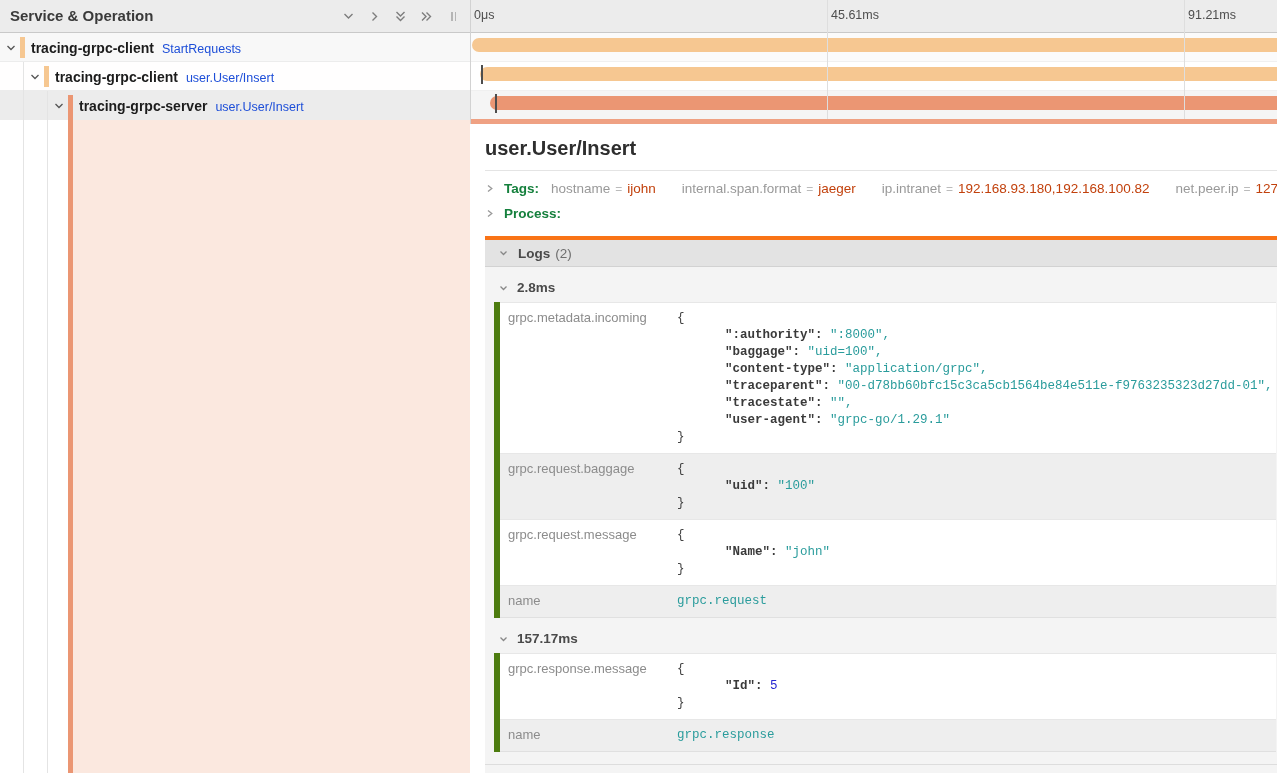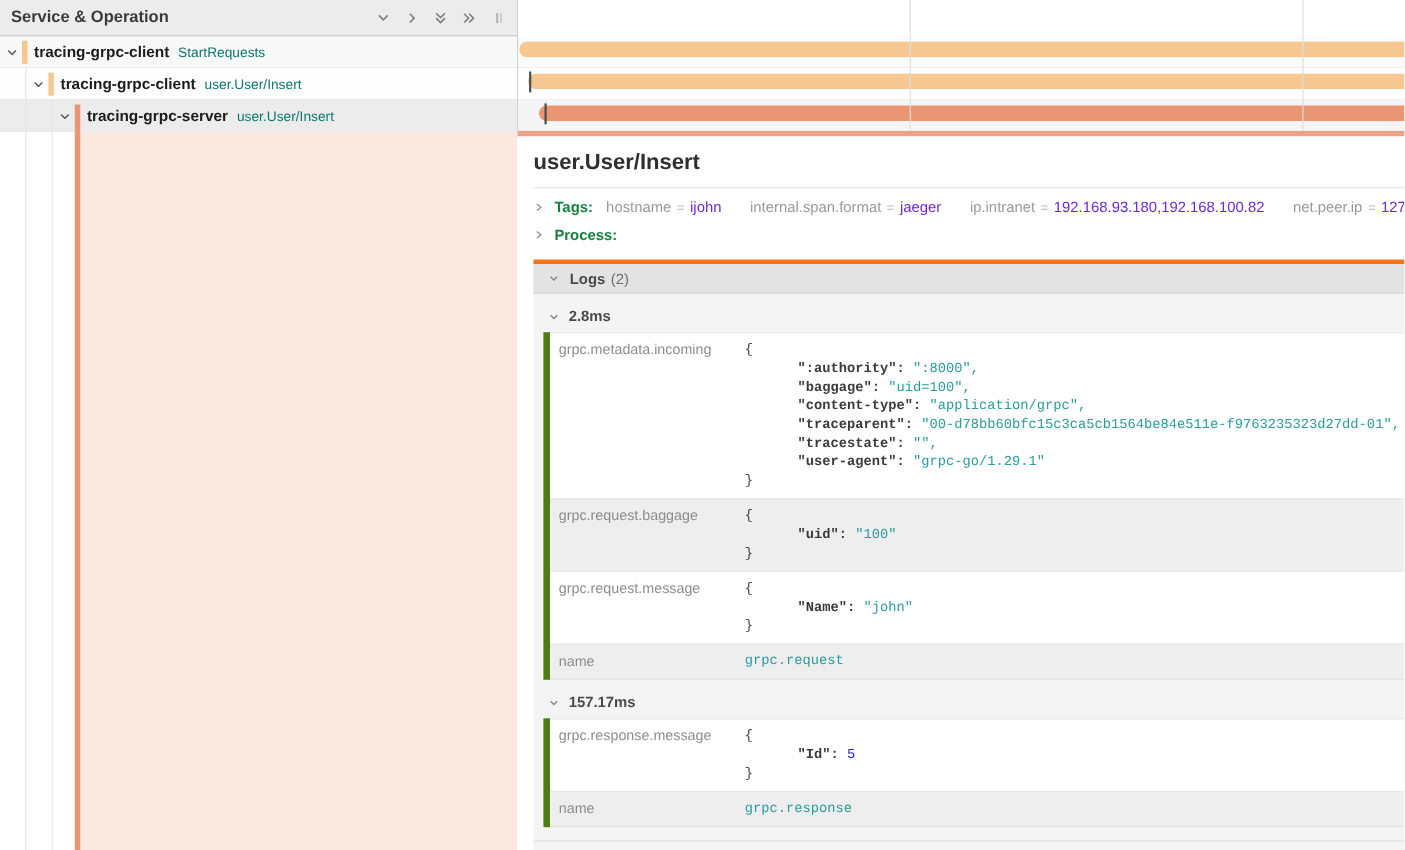--- a/index.html
+++ b/index.html
@@ -33,41 +33,41 @@
   
   .trow { position:absolute; left:0; width:470px; height:29px; z-index:2; }
   .trow.r1 { top:33px; background:#f8f8f8; border-bottom:1px solid #ececec; }
   .trow.r2 { top:62px; background:#fffefe; border-bottom:1px solid #ececec; }
   .trow.r3 { top:91px; background:#ececec; }
   .tchev { position:absolute; top:9px; }
   .cbar { position:absolute; top:4px; width:5px; height:21px; }
   .cbar.light { background:#f6c791; }
   .tlabel { position:absolute; top:6px; white-space:nowrap; }
   .svc { font-size:14px; font-weight:bold; color:#1c1c1c; }
-  .op  { font-size:12.5px; color:#0f766e; margin-left:8px; }
+  .op  { font-size:12.5px; color:#1d4ed8; margin-left:8px; }
 
   
   .guide { position:absolute; width:1px; background:#e4e4e4; z-index:3; }
   .g1 { left:23px; top:62px; height:711px; }
   .g2 { left:47px; top:91px; height:682px; }
   .span-col { position:absolute; left:68px; top:95px; width:5px; height:678px; background:#eb9673; z-index:4; }
   .peach { position:absolute; left:73px; top:120px; width:397px; height:653px; background:#fbe8df; z-index:1; }
   .panel-divider { position:absolute; left:470px; top:0; width:1px; height:124px; background:#d2d2d2; z-index:7; }
 
   
   .detail { position:absolute; left:470px; top:124px; width:807px; height:649px; background:#fff; padding-left:15px; display:flex; flex-direction:column; overflow:hidden; z-index:2; }
   .detail-title { margin-top:13px; font-size:20px; font-weight:bold; color:#2e2e2e; }
   .detail-divider { margin-top:10px; border-bottom:1px solid #e4e4e4; }
   .kv-row { padding-top:10px; display:flex; align-items:center; white-space:nowrap; overflow:hidden; font-size:13.5px; cursor:pointer; }
   .kv-chev { margin-right:9px; display:inline-flex; flex:none; }
   .kv-label { font-weight:bold; color:#15803d; margin-right:12px; }
   .tag { white-space:nowrap; }
   .tk { color:#999; }
   .teq { color:#bbb; font-size:12px; margin:0 5px; }
-  .tv { color:#6d28d9;text-align:center; }
+  .tv { color:#c2410c;text-align:center; }
   .tag-sep { display:inline-block; width:1px; height:14px; background:#d8d8d8; margin:0 13px; vertical-align:-2px; }
 
   .logs-header { margin-top:15px; height:31px; background:#e3e3e3; border-top:4px solid #f97316; border-bottom:1px solid #d2d2d2; display:flex; align-items:center; padding-left:13px; font-size:13.5px; cursor:pointer; }
   .logs-header .lg { font-weight:bold; color:#4a4a4a; }
   .logs-header .lc { color:#6e6e6e; margin-left:5px; }
   .logs-body { flex:1; background:#f4f4f4; overflow:hidden; }
   .entry-header { padding:13px 0 7px 13px; font-size:13.5px; font-weight:bold; color:#4a4a4a; display:flex; align-items:center; cursor:pointer; }
   .entry-header .kv-chev { margin-right:8px; }
 
   .kv-table { margin-left:9px; width:782px; border-left:6px solid #4d7c0f; }
@@ -160,20 +160,25 @@
     </span>
   </div>
 
   <div class="guide g1"></div>
   <div class="guide g2"></div>
   <div class="span-col"></div>
   <div class="peach"></div>
   <div class="panel-divider"></div>
 
   <div class="tl">
+    <div class="tl-header">
+      <span class="tick-label" style="left:4px">0μs</span>
+      <span class="tick-label" style="left:361px">45.61ms</span>
+      <span class="tick-label" style="left:718px">91.21ms</span>
+    </div>
     <div class="gridline" style="left:357px"></div>
     <div class="gridline" style="left:714px"></div>
 
     <div class="tl-row r1">
       <span class="bar light" style="left:2px; right:0"></span>
     </div>
     <div class="tl-row r2">
       <span class="bar light" style="left:10px; right:0"></span>
       <span class="log-tick" style="left:11px"></span>
     </div>

